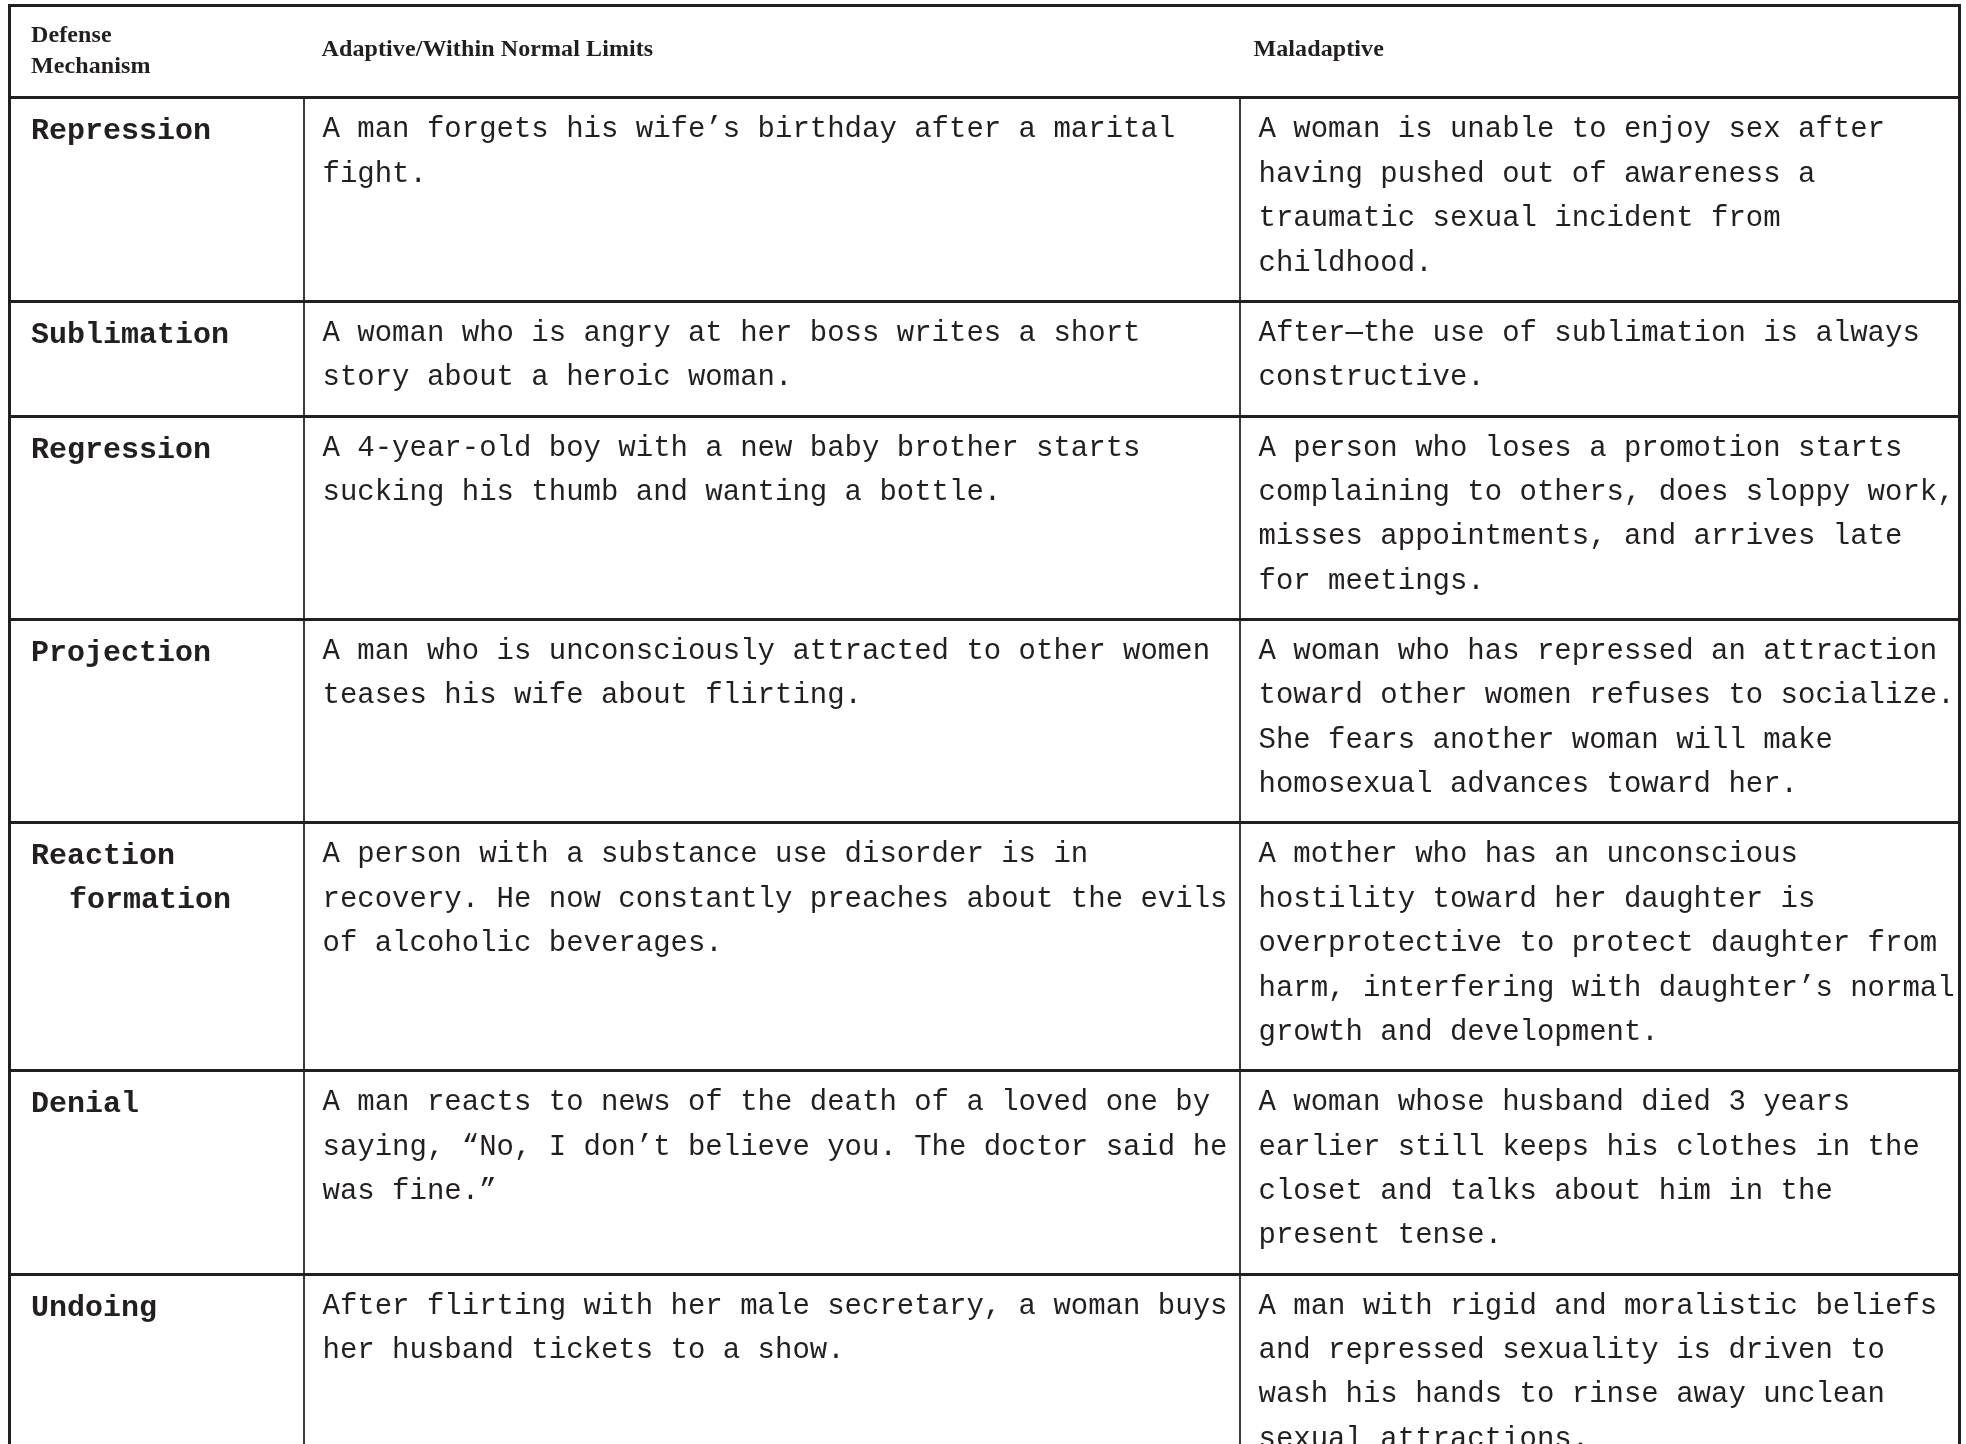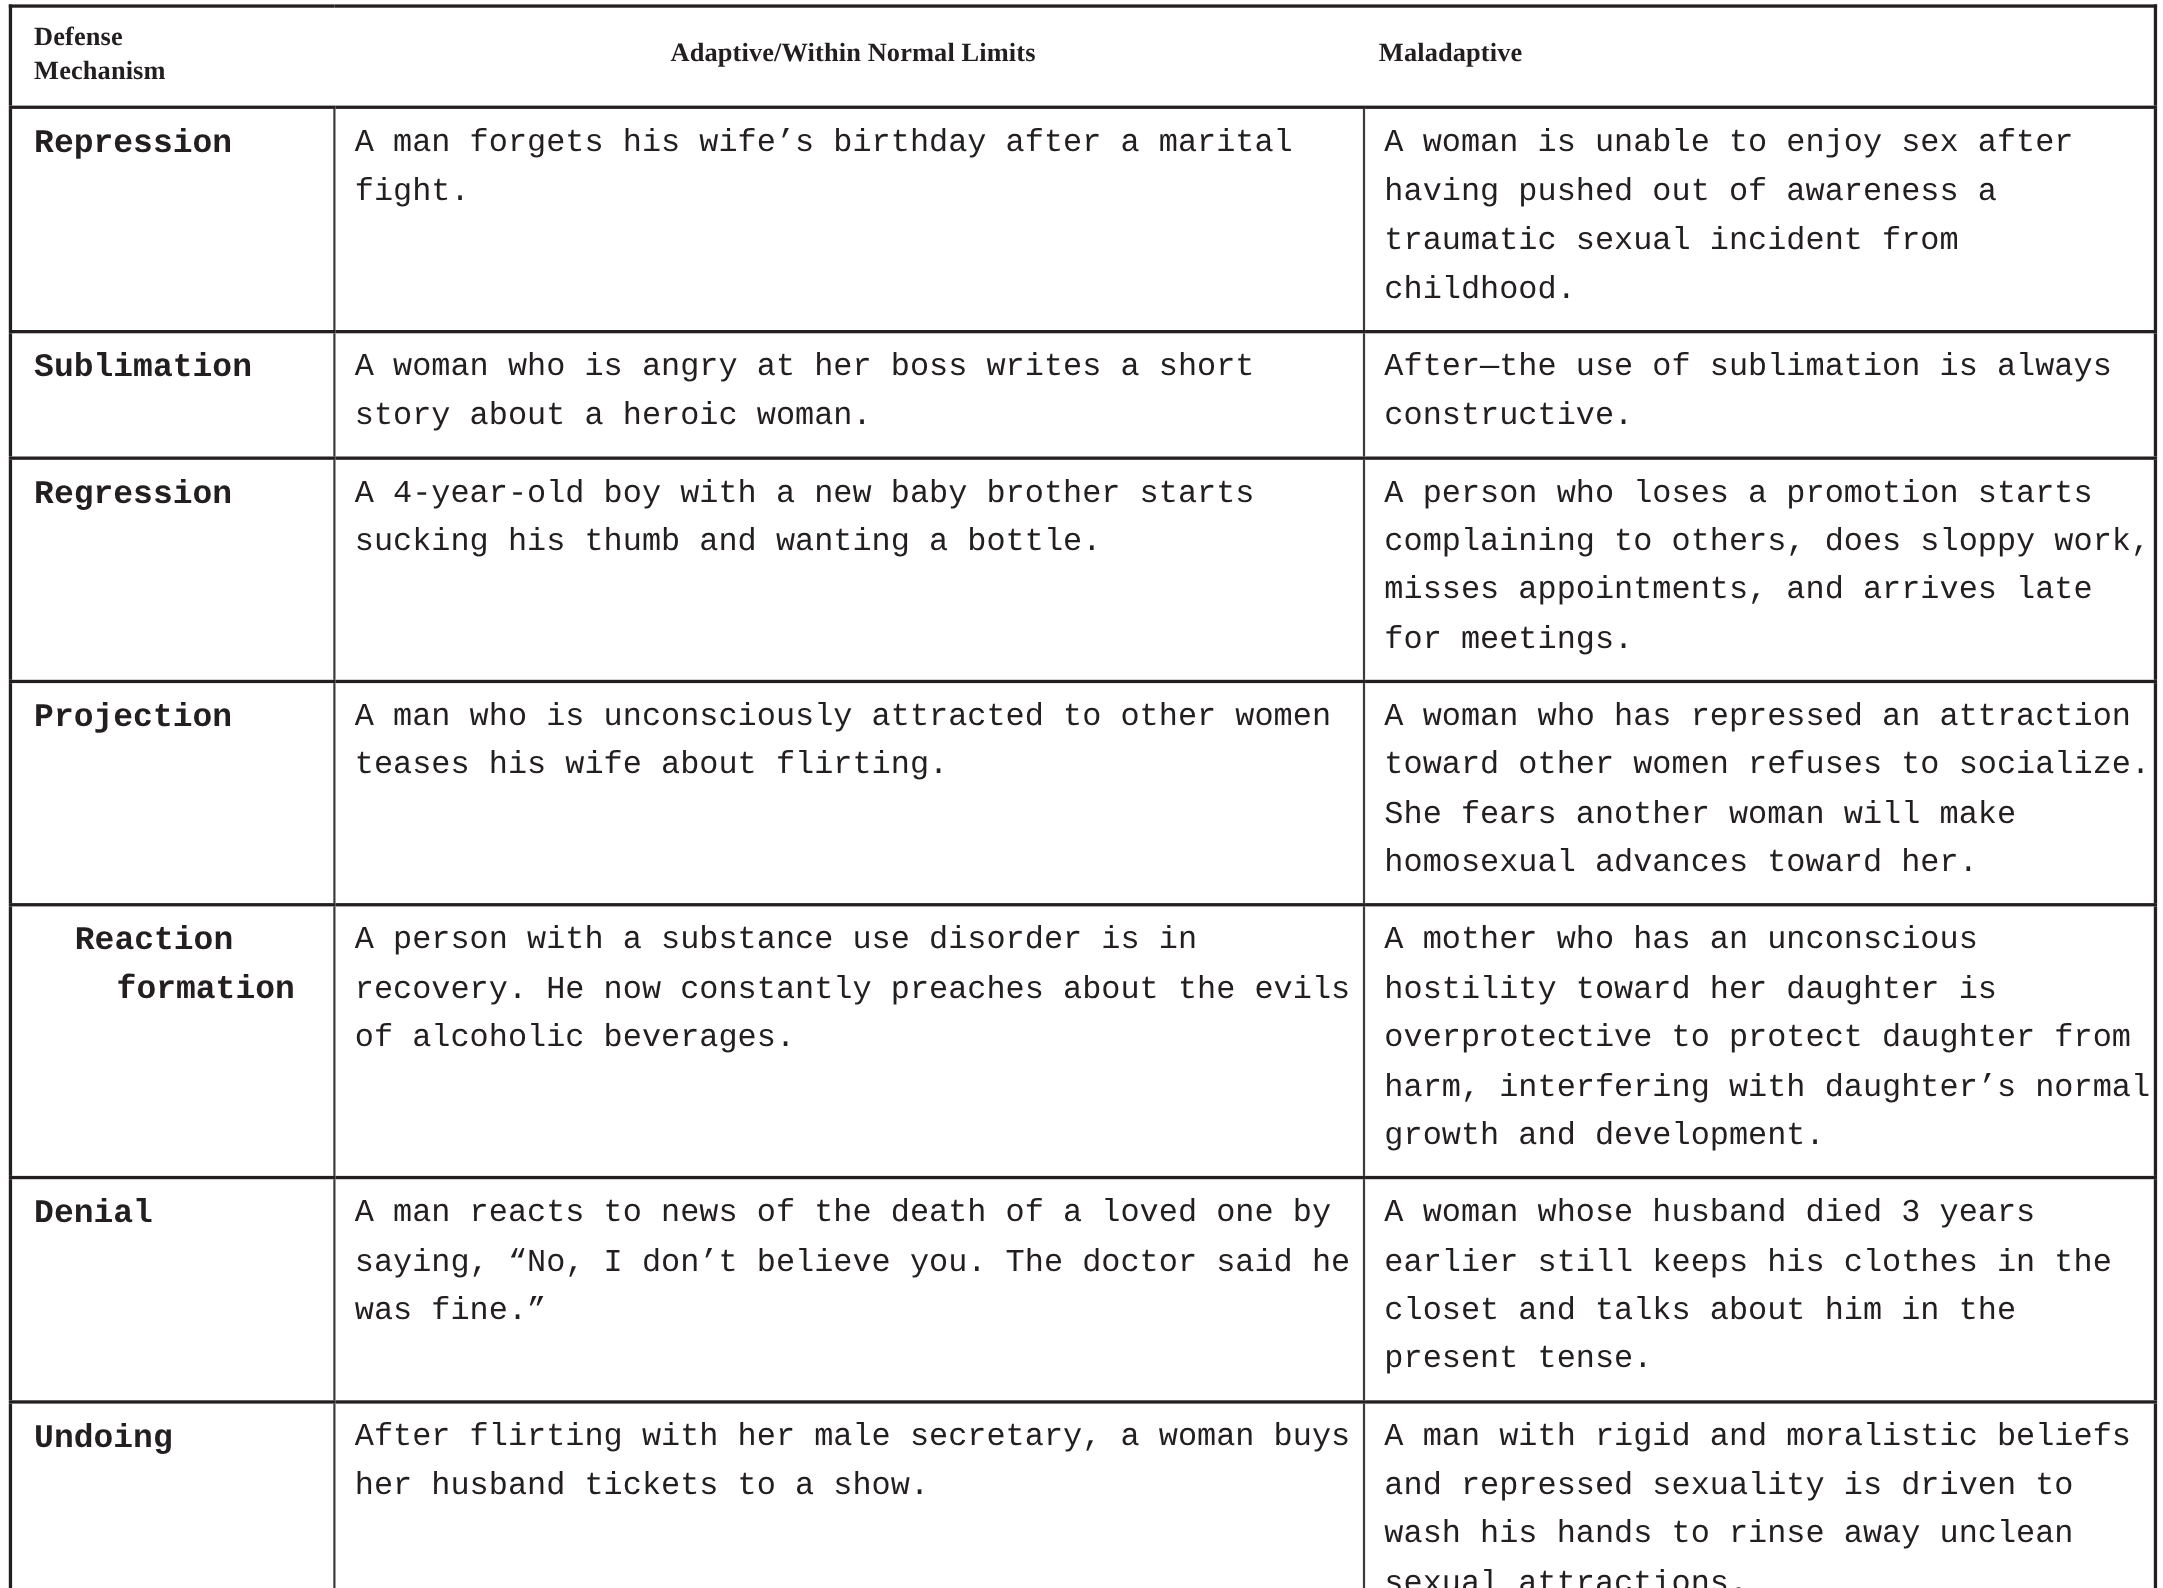--- a/index.html
+++ b/index.html
@@ -43,21 +43,21 @@
     border-bottom: 3px solid #231f20;
     vertical-align: top;
     text-align: left;
     font-weight: bold;
     font-size: 24px;
     line-height: 1.28;
     padding: 12px 10px 16px 16px;
     letter-spacing: 0.1px;
   }
   thead th.h-mech   { padding-left: 20px; }
-  thead th.h-adapt  { padding-left: 18px; padding-top: 26px; text-align: center; }
+  thead th.h-adapt  { padding-left: 18px; padding-top: 26px; }
   thead th.h-malad  { padding-left: 14px; padding-top: 26px; }
 
   tbody td {
     vertical-align: top;
     border-bottom: 3px solid #231f20;
     font-size: 29px;
     line-height: 1.53;
     padding: 9px 8px 14px 14px;
     font-family: Liberation Mono, monospace;
   }
@@ -79,21 +79,20 @@
 
   tbody td.c-malad {
     padding-left: 18px;
     padding-right: 2px;
   }
 
   
   td.c-mech .wrap-indent {
     display: block;
     padding-left: 0;
-    margin-left: 37px;
   }
   td.c-mech .wrap-indent .l2 {
     display: block;
     padding-left: 38px;
   }
 </style>
 </head>
 <body>
 
 <div class="table-wrap">

